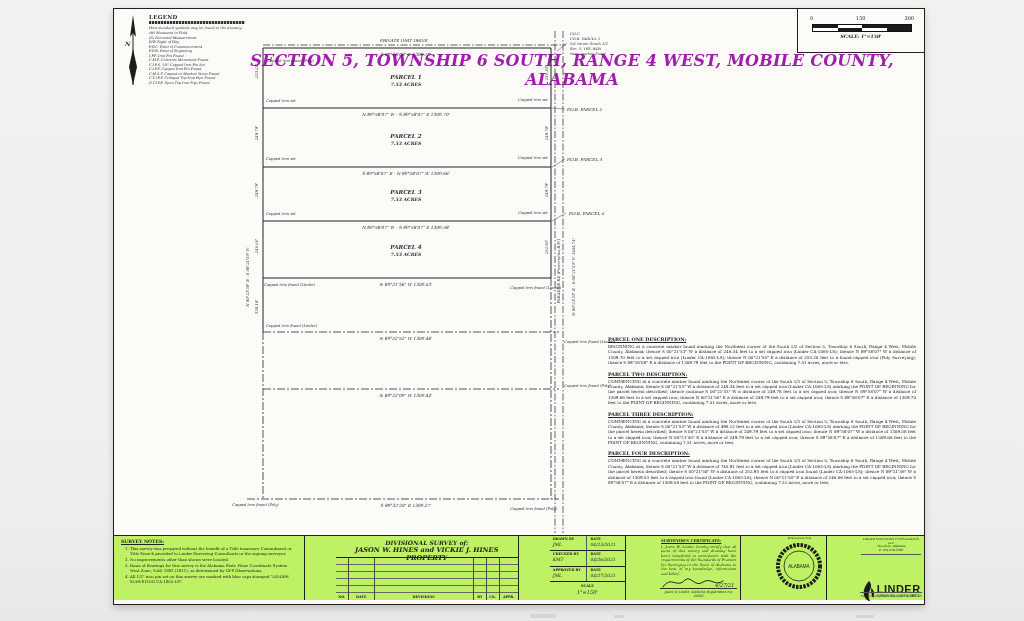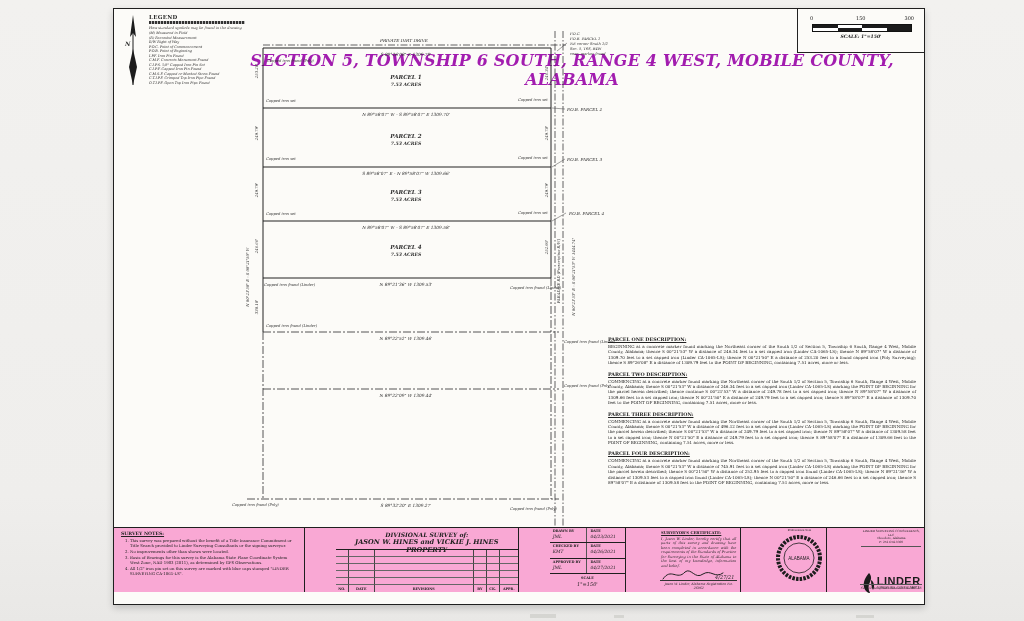--- a/index.html
+++ b/index.html
@@ -31,22 +31,22 @@
   .sb-b{background:#1b1b1b;} .sb-w{background:#fff;}
   .scale-label { text-align:center; font-size:4.6px; font-style:italic; font-weight:bold; color:#222; margin-top:2px; }
 
   
   .descs { position:absolute; left:494px; top:327px; width:308px; color:#222; }
   .desc { margin-bottom:5px; }
   .desc-h { font-weight:bold; font-size:4.8px; text-decoration:underline; margin-bottom:2px; }
   .desc-b { font-size:4.1px; line-height:1.32; text-align:justify; }
 
   
-  .tblock { position:absolute; left:0; right:0; bottom:12px; height:65px; border-top:1.6px solid #1f1f1f;
-            display:flex; background:#f9a8d4; color:#222;gap:31px; }
+  .tblock { position:absolute; left:0; right:0; bottom:4px; height:65px; border-top:1.6px solid #1f1f1f;
+            display:flex; background:#bef264; color:#222;gap:31px; }
   .tb-col { height:100%; border-right:1.2px solid #1f1f1f; }
   .tb-notes { width:239px; padding:3px 7px; }
   .notes-h { font-weight:bold; font-size:4.6px; text-decoration:underline; margin-bottom:2px; }
   .notes-ol { list-style-position:outside; padding-left:9px; }
   .notes-ol li { font-size:3.9px; line-height:1.3; margin-bottom:1px; }
 
   .tb-rev { width:233px; display:flex; flex-direction:column; }
   .rev-title { height:22px; border-bottom:1px solid #1f1f1f; text-align:center; font-style:italic; font-weight:bold; padding-top:3px; }
   .rev-title .l1 { font-size:6px; } .rev-title .l2 { font-size:6.6px; }
   .rev-grid { flex:1; display:grid; grid-template-columns:13px 26px 1fr 13px 13px 18px; grid-auto-rows:1fr; }

